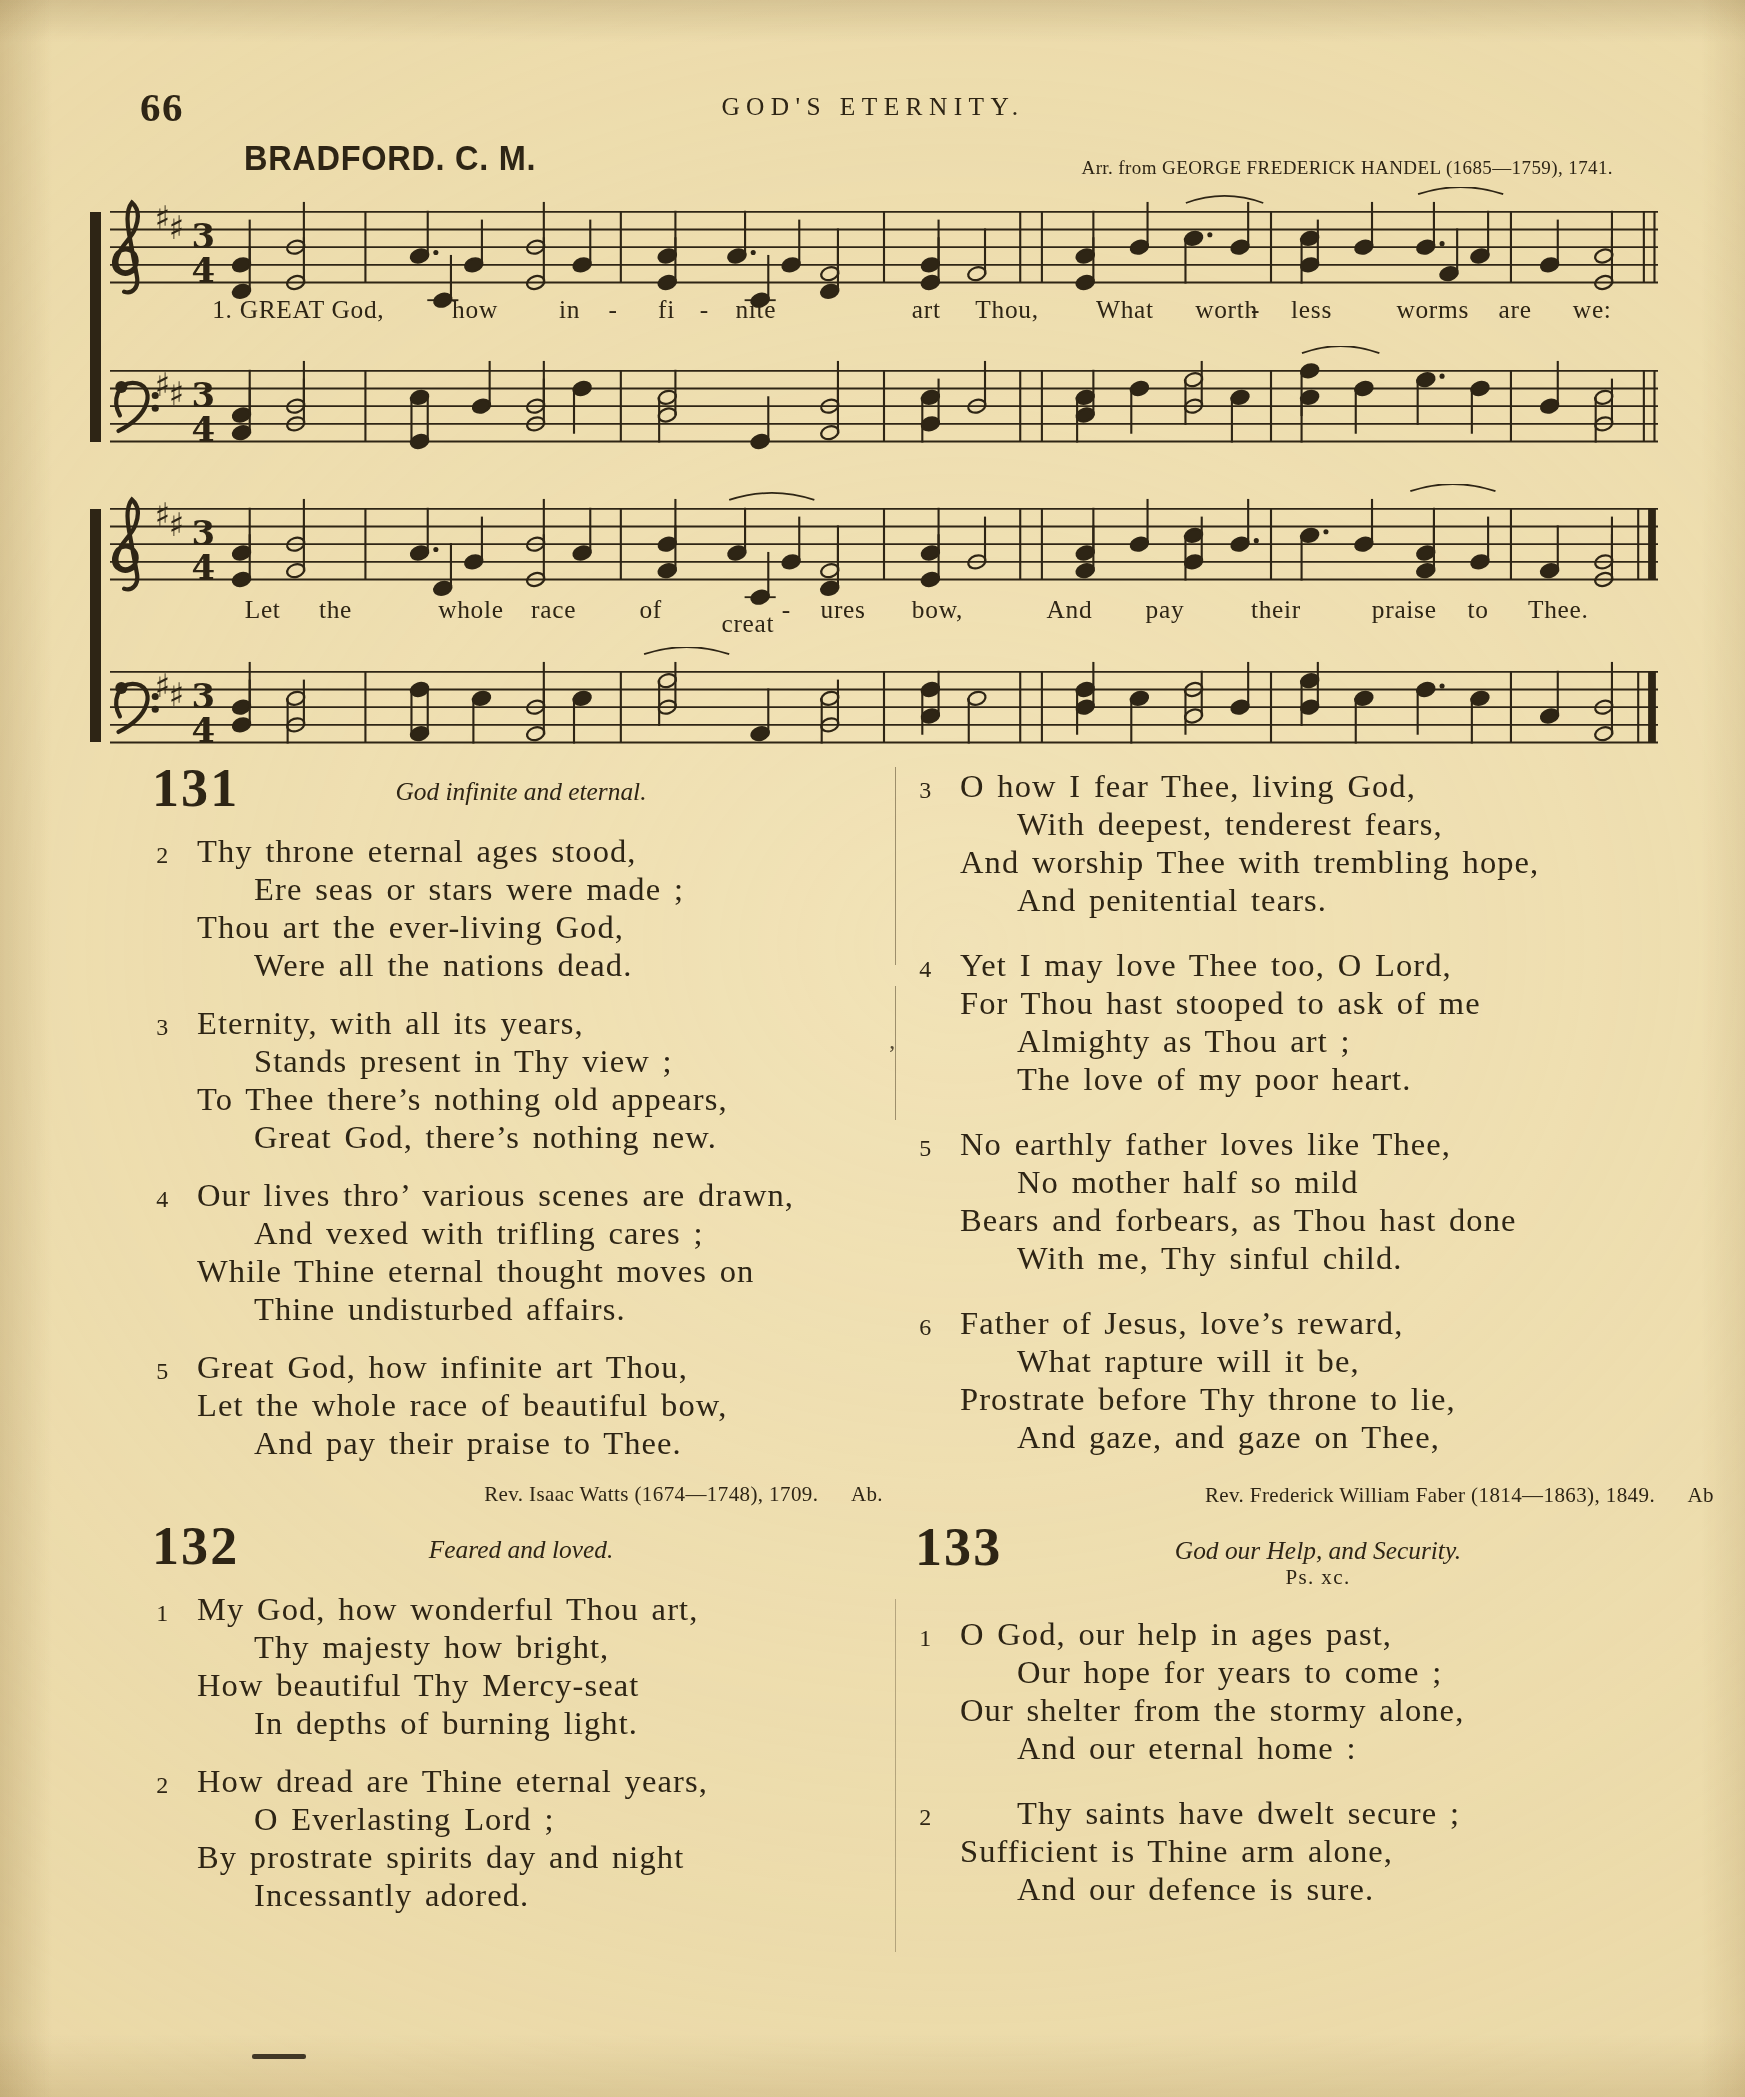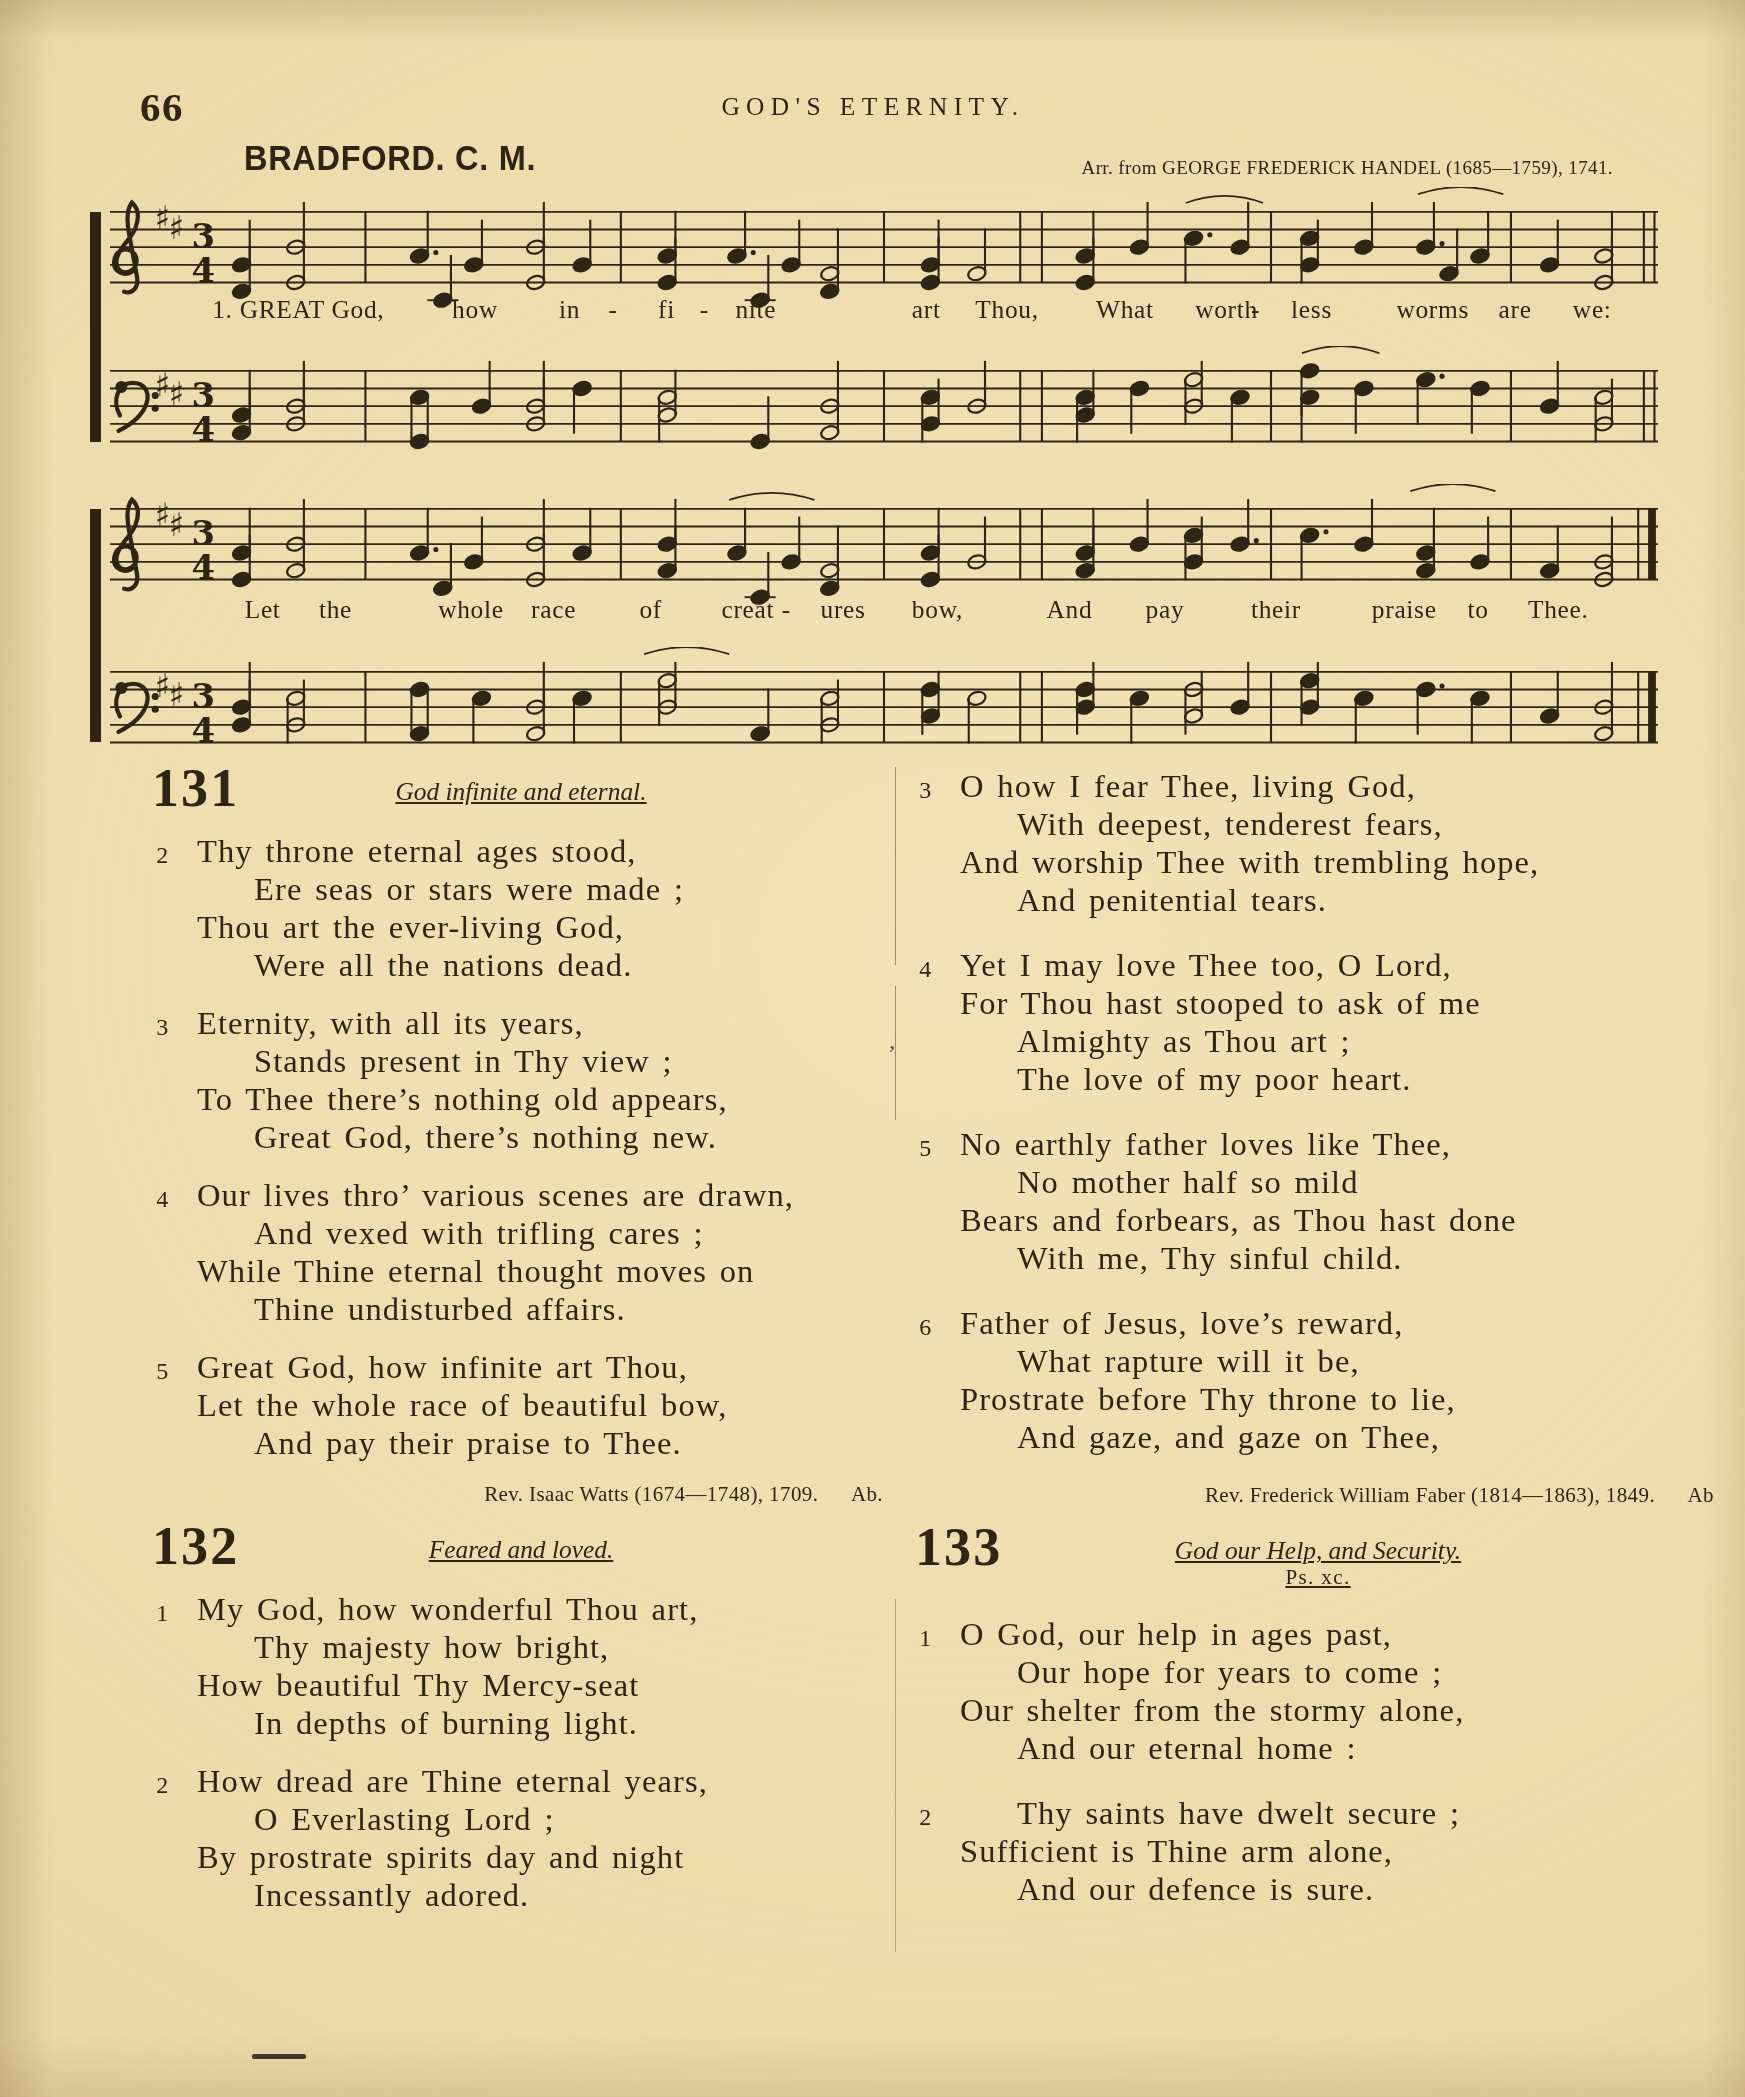--- a/index.html
+++ b/index.html
@@ -24,21 +24,21 @@
   .tune-attr{right:133px;top:157px;font-size:19px;letter-spacing:0.4px;}
   
   .music{left:110px;width:1548px;}
   .sys-bar{left:90px;width:10.6px;background:#2e2515;}
   .lyrics{left:110px;width:1548px;height:34px;}
   .lyrics span{position:absolute;top:0;font-size:25.4px;white-space:nowrap;letter-spacing:0.7px;}
   
   .col{top:767px;}
   .col-left{left:152px;width:738px;}
   .col-right{left:915px;width:806px;}
-  .hymn-head{position:relative;height:59px;margin-bottom:5.7px;text-decoration:underline;}
+  .hymn-head{position:relative;height:59px;margin-bottom:5.7px;}
   .hymn-head .hymn-number{position:absolute;left:0;top:-10px;font-size:54px;font-weight:bold;letter-spacing:2.1px;}
   .hymn-head .hymn-caption{text-align:center;font-style:italic;font-size:25.4px;padding-top:10px;}
   .hymn-head .hymn-caption2{text-align:center;font-size:21px;letter-spacing:1.4px;}
   .hymn-head.tall{height:83px;}
   .verse{position:relative;padding-left:45px;margin-bottom:20px;font-size:32.5px;line-height:38px;letter-spacing:1.1px;word-spacing:3.5px;}
   .col-right .verse{margin-bottom:27px;}
   .verse .vnum{position:absolute;left:4.2px;top:4.2px;font-size:24px;}
   .verse .vline.indent{padding-left:57px;}
   .attribution{text-align:right;font-size:21px;margin:4.2px 7px 18.4px 0;letter-spacing:0.4px;}
   .attribution .ab{margin-left:32.5px;}
@@ -455,21 +455,21 @@
         <line x1="2124.85" y1="122.5" x2="2124.85" y2="58.5" stroke="#2e2515" stroke-width="3"></line>
         <path d="M 755.55 10 Q 815.775 -10 876 10" fill="none" stroke="#2e2515" stroke-width="2.6"></path>
       </svg>
     </div>
     <div class="abs lyrics" style="top: 595px;">
       <span style="left: 8.7%;">Let</span>
       <span style="left: 13.5%;">the</span>
       <span style="left: 21.2%;">whole</span>
       <span style="left: 27.2%;">race</span>
       <span style="left: 34.2%;">of</span>
-      <span style="left: 39.5%;">creat</span>
+      <span style="left: 39.5%; margin-top: 14px;">creat</span>
       <span style="left: 43.4%;">-</span>
       <span style="left: 45.9%;">ures</span>
       <span style="left: 51.8%;">bow,</span>
       <span style="left: 60.5%;">And</span>
       <span style="left: 66.9%;">pay</span>
       <span style="left: 73.7%;">their</span>
       <span style="left: 79.9%; margin-left: 25px;">praise</span>
       <span style="left: 87.7%;">to</span>
       <span style="left: 91.6%;">Thee.</span>
     </div>

